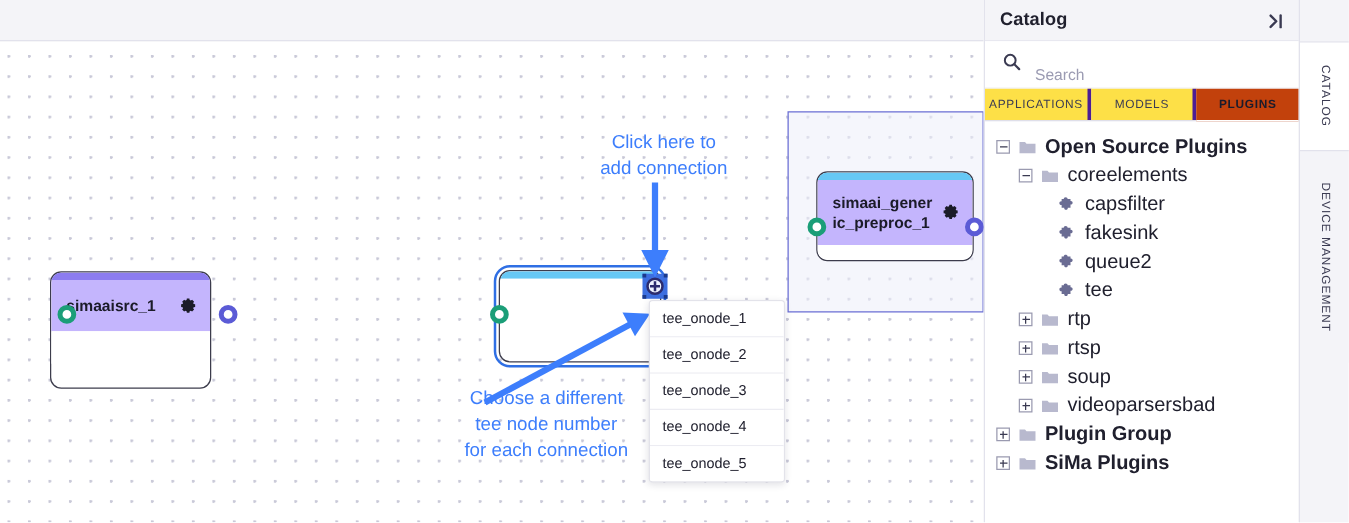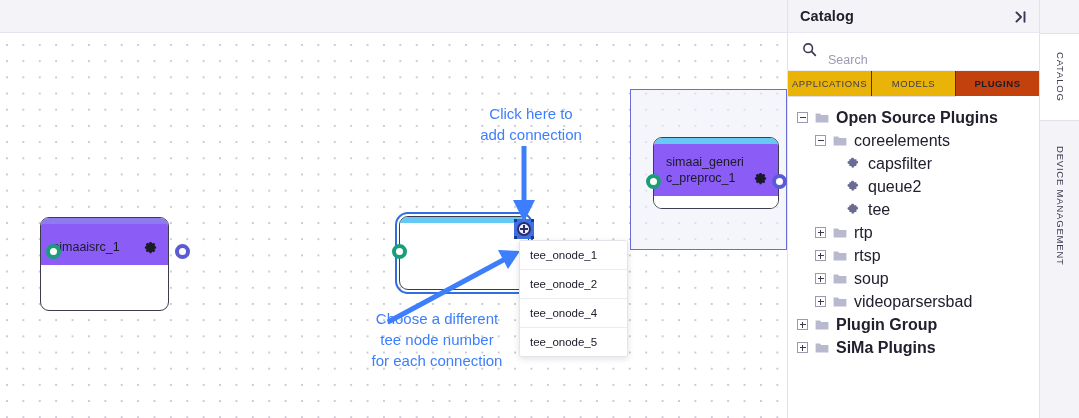--- a/index.html
+++ b/index.html
@@ -48,26 +48,27 @@
   
   .node {
     position: absolute;
     border: 1.5px solid #3c3c4c;
     border-radius: 9px;
     background: #ffffff;
     overflow: hidden;
   }
   .node-accent { height: 6px; width: 100%; }
   .node-head {
-    background: #8b5cf6;
+    background: #c4b5fd;
     padding: 9px 10px 10px 12px;
     display: flex;
-    align-items: flex-end;
+    align-items: center;
     justify-content: space-between;
     min-height: 40px;
+    font-weight: bold;
   }
   .node-title {
     font-size: 12.5px;
     color: #1b1b28;
     line-height: 16px;
     font-family: "Liberation Sans", sans-serif;
     word-break: break-all;
     padding-top: 2px;
   }
   .node-body { background: #ffffff; }
@@ -241,22 +242,22 @@
     height: 26px;
     border-bottom: 1px solid #dfdfe9;
     background: #f6f6fa;
   }
   .cat-tab {
     flex: 1;
     display: flex; align-items: center; justify-content: center;
     font-size: 9.5px;
     letter-spacing: .55px;
     color: #3b3b52;
-    background: #eab308;
-    border-right: 1px solid #4c1d95;
+    background: #fde047;
+    border-right: 3px solid #4c1d95;
     cursor: pointer;
   }
   .cat-tab:last-child { border-right: none; }
   .cat-tab.active {
     background: #c2410c;
     font-weight: bold;
     color: #1b1b2b;
     border-bottom: 1px solid #ffffff;
     margin-bottom: -1px;
   }
@@ -387,20 +388,21 @@
 
   <div class="annot-text" id="annot-click">Click here to
 add connection</div>
   <div class="annot-text" id="annot-choose">Choose a different
 tee node number
 for each connection</div>
 
   <div id="onode-dropdown">
     <div class="onode-item">tee_onode_1</div>
     <div class="onode-item">tee_onode_2</div>
+    <div class="onode-item">tee_onode_3</div>
     <div class="onode-item">tee_onode_4</div>
     <div class="onode-item">tee_onode_5</div>
   </div>
 </div>
 
 <div id="catalog-panel">
   <div id="catalog-header">
     <div id="catalog-title">Catalog</div>
   </div>
 
@@ -448,20 +450,29 @@
         </span>
         <span class="tree-label">capsfilter</span>
       </div>
       <div class="tree-row ind-3">
         <span class="spacer"></span>
         <span>
           <svg class="puzzle-ico" width="14" height="13" viewBox="0 0 14 13">
             <path fill="#6a6c93" d="M5.5 0.7c-1 0-1.6.7-1.5 1.5H2.3v1.9c-.9-.2-1.8.4-1.8 1.4s.9 1.6 1.8 1.4v2.2h2.1c-.2.9.4 1.7 1.4 1.7s1.6-.8 1.4-1.7h2.2V6.6c.9.2 1.7-.4 1.7-1.4S10.3 3.6 9.4 3.8V2.2H7.1C7.2 1.4 6.5.7 5.5.7z"></path>
           </svg>
         </span>
+        <span class="tree-label">fakesink</span>
+      </div>
+      <div class="tree-row ind-3">
+        <span class="spacer"></span>
+        <span>
+          <svg class="puzzle-ico" width="14" height="13" viewBox="0 0 14 13">
+            <path fill="#6a6c93" d="M5.5 0.7c-1 0-1.6.7-1.5 1.5H2.3v1.9c-.9-.2-1.8.4-1.8 1.4s.9 1.6 1.8 1.4v2.2h2.1c-.2.9.4 1.7 1.4 1.7s1.6-.8 1.4-1.7h2.2V6.6c.9.2 1.7-.4 1.7-1.4S10.3 3.6 9.4 3.8V2.2H7.1C7.2 1.4 6.5.7 5.5.7z"></path>
+          </svg>
+        </span>
         <span class="tree-label">queue2</span>
       </div>
       <div class="tree-row ind-3">
         <span class="spacer"></span>
         <span>
           <svg class="puzzle-ico" width="14" height="13" viewBox="0 0 14 13">
             <path fill="#6a6c93" d="M5.5 0.7c-1 0-1.6.7-1.5 1.5H2.3v1.9c-.9-.2-1.8.4-1.8 1.4s.9 1.6 1.8 1.4v2.2h2.1c-.2.9.4 1.7 1.4 1.7s1.6-.8 1.4-1.7h2.2V6.6c.9.2 1.7-.4 1.7-1.4S10.3 3.6 9.4 3.8V2.2H7.1C7.2 1.4 6.5.7 5.5.7z"></path>
           </svg>
         </span>
         <span class="tree-label">tee</span>

